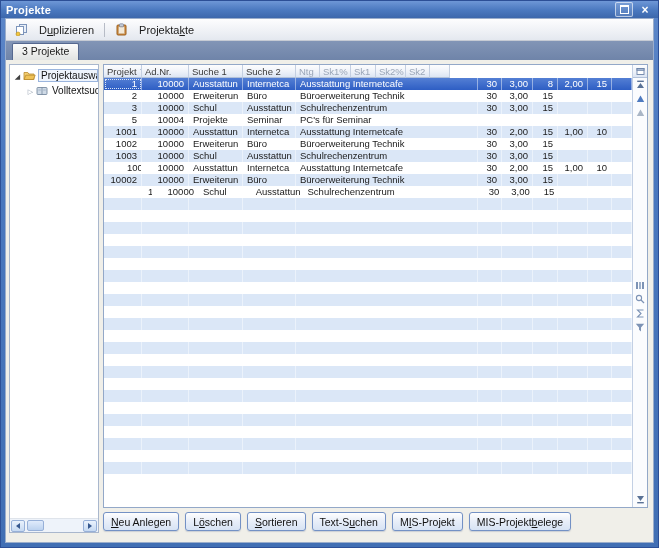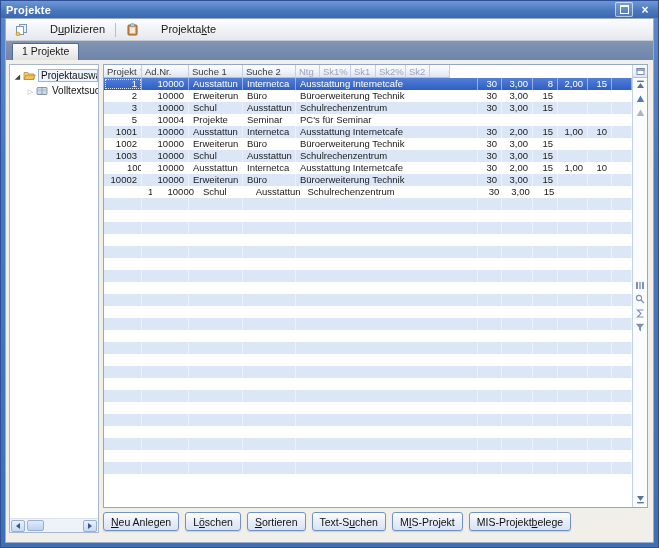--- a/index.html
+++ b/index.html
@@ -20,21 +20,21 @@
   .restore-glyph{width:7px;height:6px;border:1px solid #fff;border-top:2px solid #fff;}
   .winbtn.close::before{content:"×";color:#fff;font-weight:bold;font-size:12px;line-height:10px;}
 
   .app{flex:1;margin:0 4px 4px;background:#f0efe9;display:flex;flex-direction:column;
        border:1px solid #9aadcb;box-sizing:border-box;}
 
   
   .toolbar{height:21px;background:linear-gradient(180deg,#fdfdfe,#e4e8ef);
            border-bottom:1px solid #c6cbd4;display:flex;align-items:center;
            padding:0 4px;gap:2px;font-size:11px;color:#1a1a1a;flex:0 0 auto;}
-  .tool-btn{display:flex;gap:22px;padding:1px 5px;border-radius:2px;}
+  .tool-btn{display:flex;align-items:center;gap:11px;padding:1px 5px;border-radius:2px;}
   .tb-sep{width:1px;height:14px;background:#b7bcc6;margin:0 3px;}
 
   
   .tabbar{height:19px;background:linear-gradient(180deg,#8295b6,#6f84a9);
           display:flex;align-items:flex-end;padding-left:6px;flex:0 0 auto;}
   .tab{height:16px;line-height:15px;font-size:10.5px;color:#1a1a1a;padding:0 9px;
        background:linear-gradient(180deg,#fcfcfb,#e1e3e2);
        border:1px solid #55688f;border-bottom:none;border-radius:2px 2px 0 0;}
 
   
@@ -143,21 +143,21 @@
         <svg width="13" height="13" viewBox="0 0 13 13">
           <rect x="2" y="2" width="9" height="10" rx="1" fill="#d98c3f" stroke="#99601f"></rect>
           <rect x="3.5" y="3.8" width="6" height="7" fill="#f3e9d8" stroke="#b99a6a" stroke-width="0.5"></rect>
           <rect x="4.5" y="0.8" width="4" height="3" rx="0.8" fill="#c3cad6" stroke="#79839a" stroke-width="0.7"></rect>
         </svg>
         <span>Projekta<u>k</u>te</span>
       </span>
     </div>
 
     <div class="tabbar">
-      <span class="tab">1 Projekte</span>
+      <span class="tab">3 Projekte</span>
     </div>
 
     <div class="content">
 
       <div class="sidebar">
         <div class="tree">
           <div class="tree-row">
             <span class="expander expanded"></span>
             <span class="tree-icon">
               <svg width="13" height="11" viewBox="0 0 13 11">

